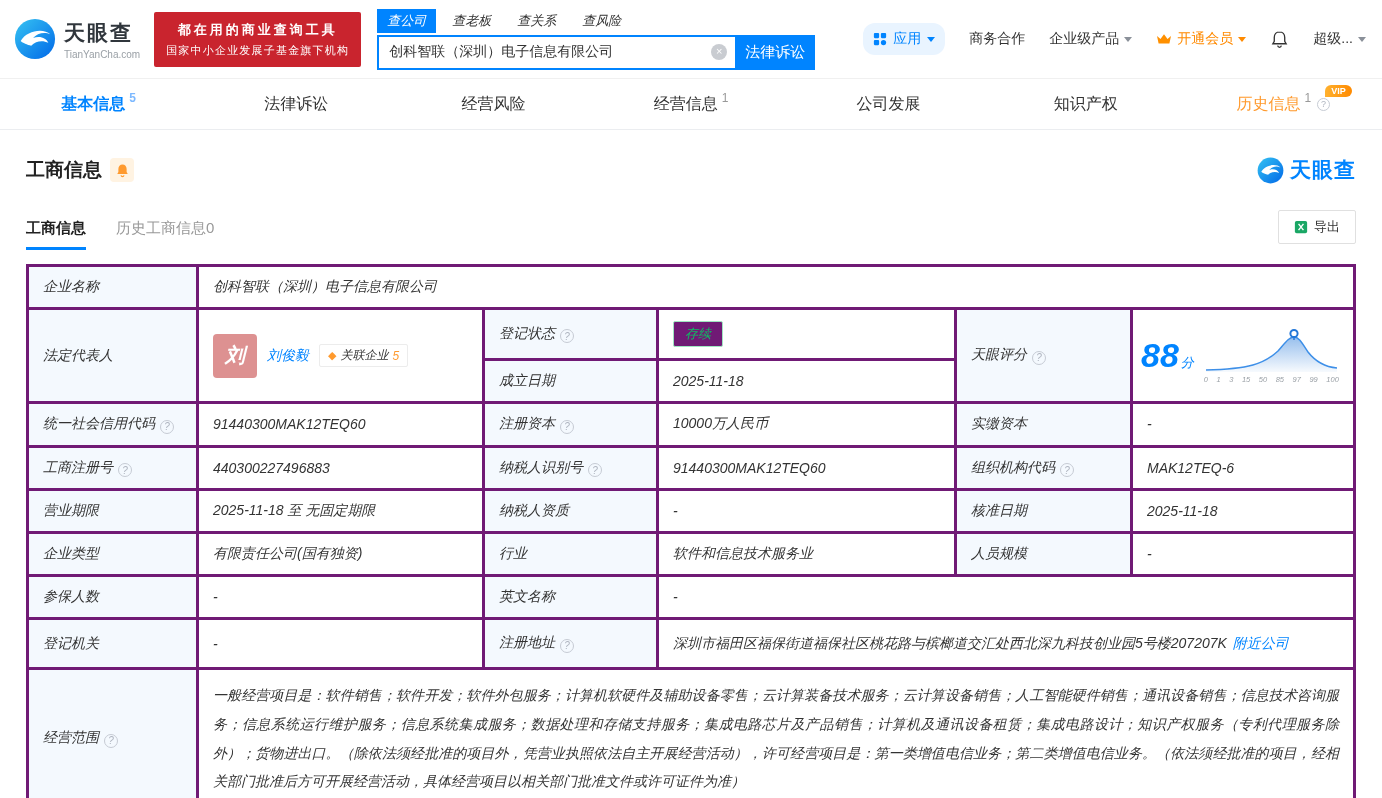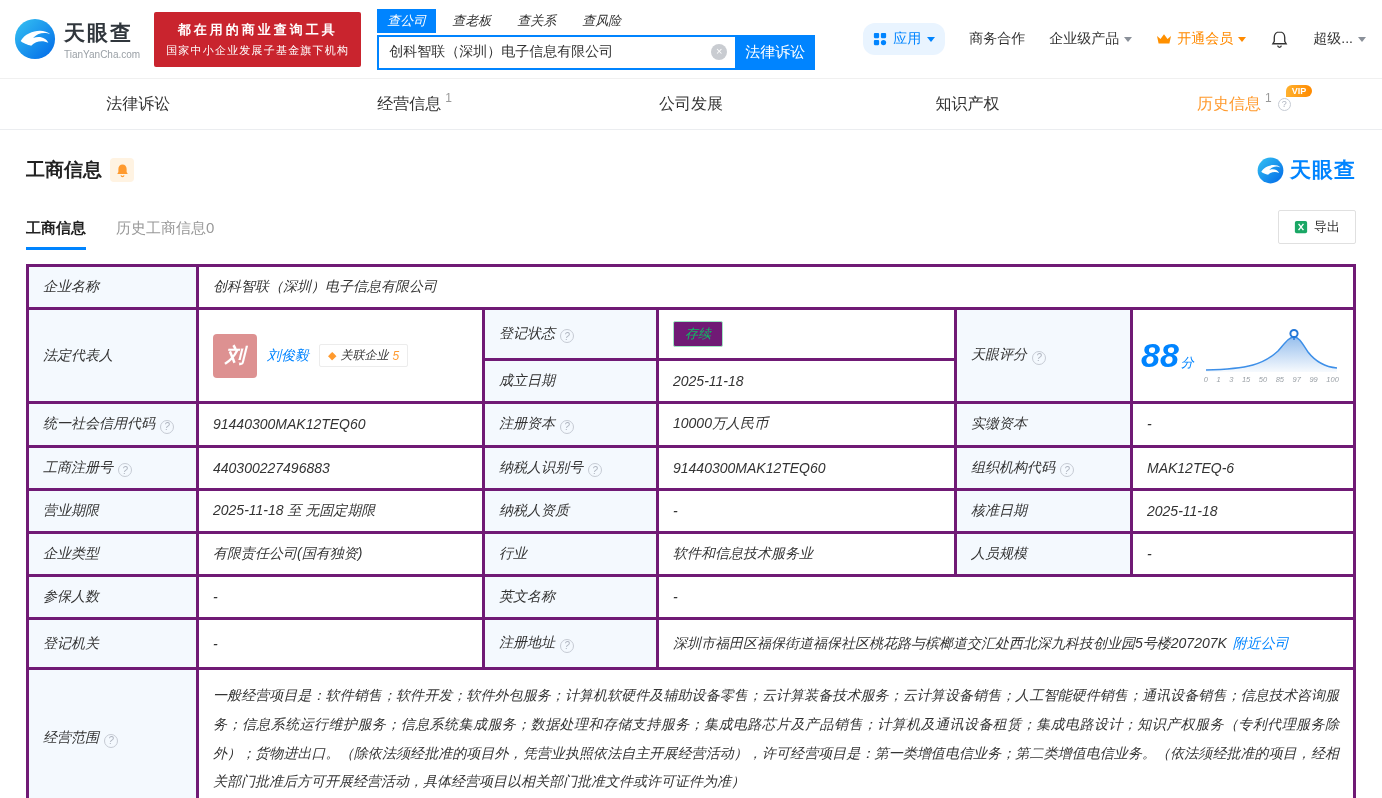--- a/index.html
+++ b/index.html
@@ -149,22 +149,29 @@
       </svg>
     </div>
     <div class="menu-item">
       <span>超级...</span>
       <span class="caret"></span>
     </div>
   </div>
 </header>
 
 <nav class="main-tabs">
+  <div class="mtab active">
+    <span>基本信息</span>
+    <span class="mtab-count">5</span>
+  </div>
   <div class="mtab">
     <span>法律诉讼</span>
+  </div>
+  <div class="mtab">
+    <span>经营风险</span>
   </div>
   <div class="mtab">
     <span>经营信息</span>
     <span class="mtab-count">1</span>
   </div>
   <div class="mtab">
     <span>公司发展</span>
   </div>
   <div class="mtab">
     <span>知识产权</span>

